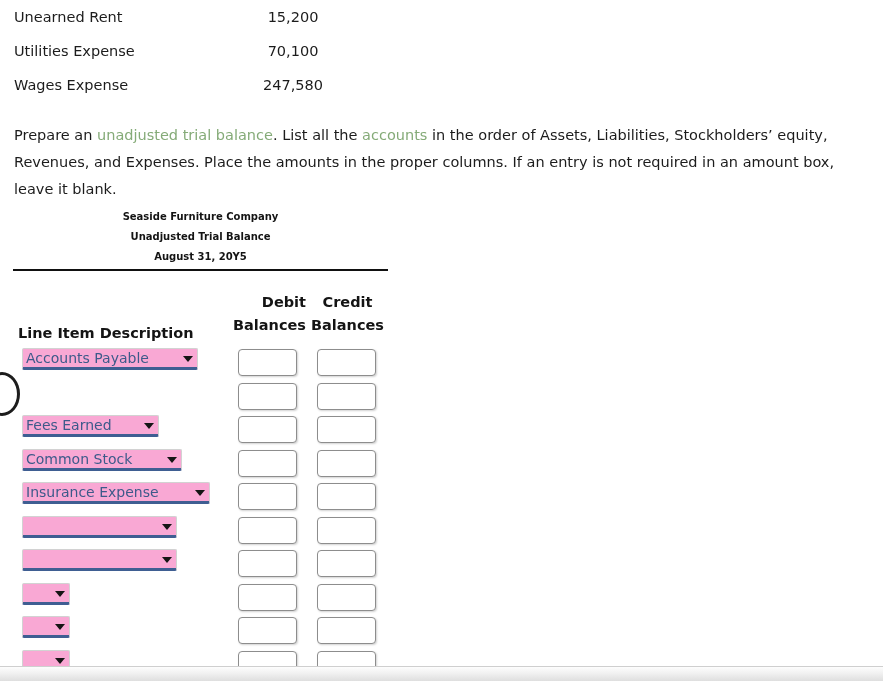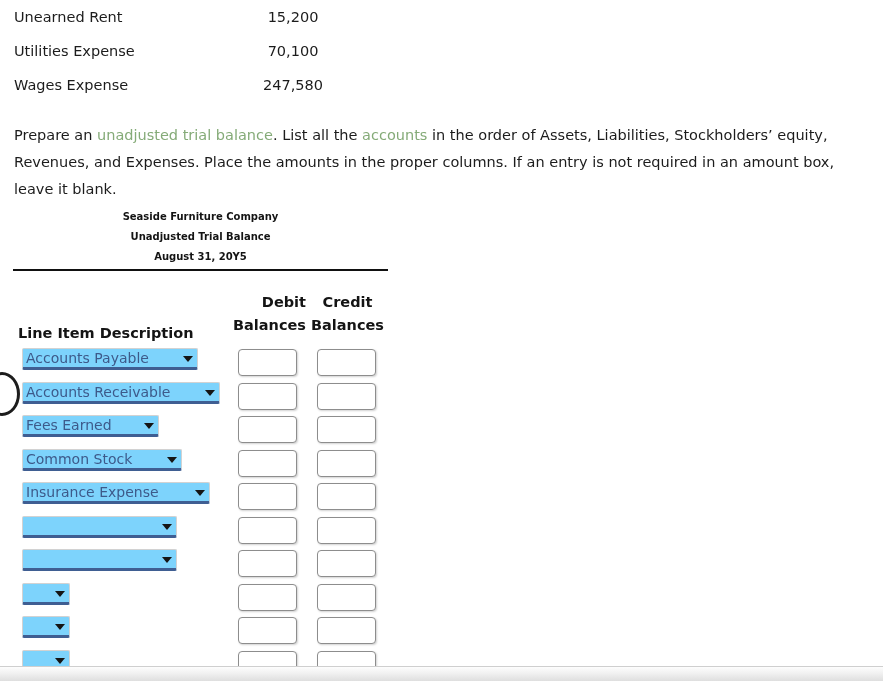--- a/index.html
+++ b/index.html
@@ -125,21 +125,21 @@
     position: relative;
     height: 33.5px;
   }
 
   .sel {
     position: absolute;
     left: 22px;
     top: 0;
     height: 22px;
     box-sizing: border-box;
-    background: #7dd3fc;
+    background: #f9a8d4;
     border: 1px solid #d2d2d2;
     border-bottom: 3px solid #3f5e92;
     border-radius: 2px;
     font-family: "DejaVu Sans", "Liberation Sans", sans-serif;
     font-size: 14px;
     color: #3d5a8a;
     padding: 0 18px 12px 3px;
     line-height: 19px;
     white-space: nowrap;
     overflow: hidden;
@@ -229,21 +229,20 @@
 </div>
 <div id="col-header-lineitem">Line Item Description</div>
 
 <div id="grid">
     <div class="grid-row">
       <div class="sel" style="width: 176px;"><span>Accounts Payable</span><span class="caret"></span></div>
       <div class="amt-box amt-debit"></div>
       <div class="amt-box amt-credit"></div>
     </div>
     <div class="grid-row">
-      <div class="sel" style="width: 198px;"><span>Accounts Receivable</span><span class="caret"></span></div>
       <div class="amt-box amt-debit"></div>
       <div class="amt-box amt-credit"></div>
     </div>
     <div class="grid-row">
       <div class="sel" style="width: 137px;"><span>Fees Earned</span><span class="caret"></span></div>
       <div class="amt-box amt-debit"></div>
       <div class="amt-box amt-credit"></div>
     </div>
     <div class="grid-row">
       <div class="sel" style="width: 160px;"><span>Common Stock</span><span class="caret"></span></div>

